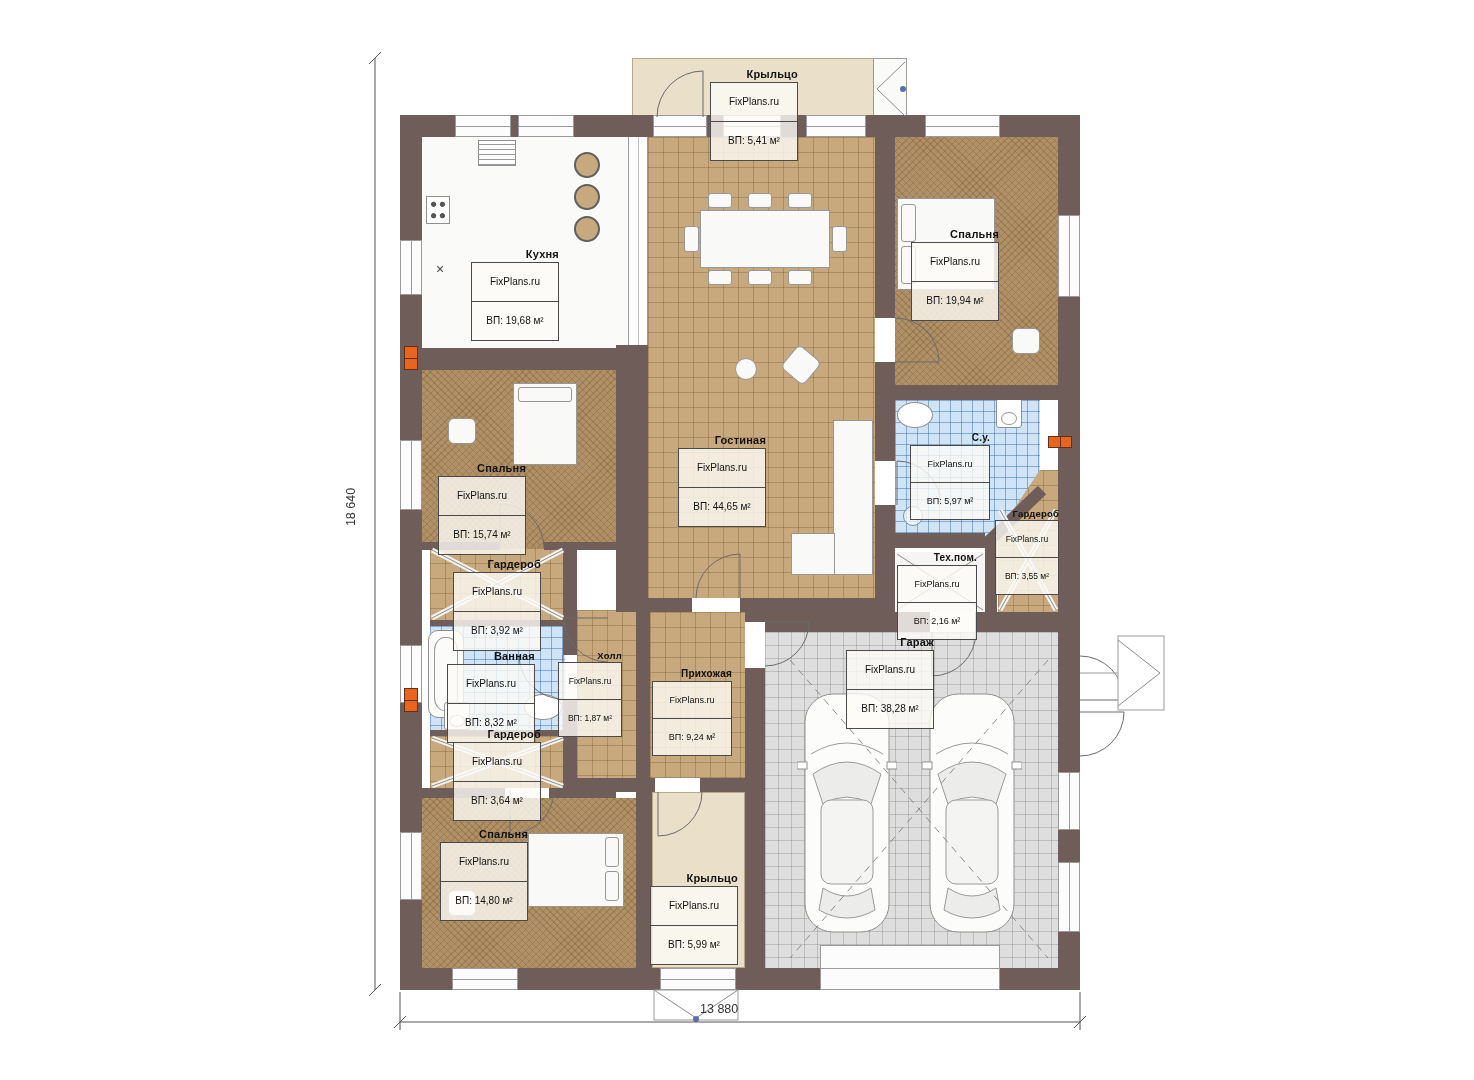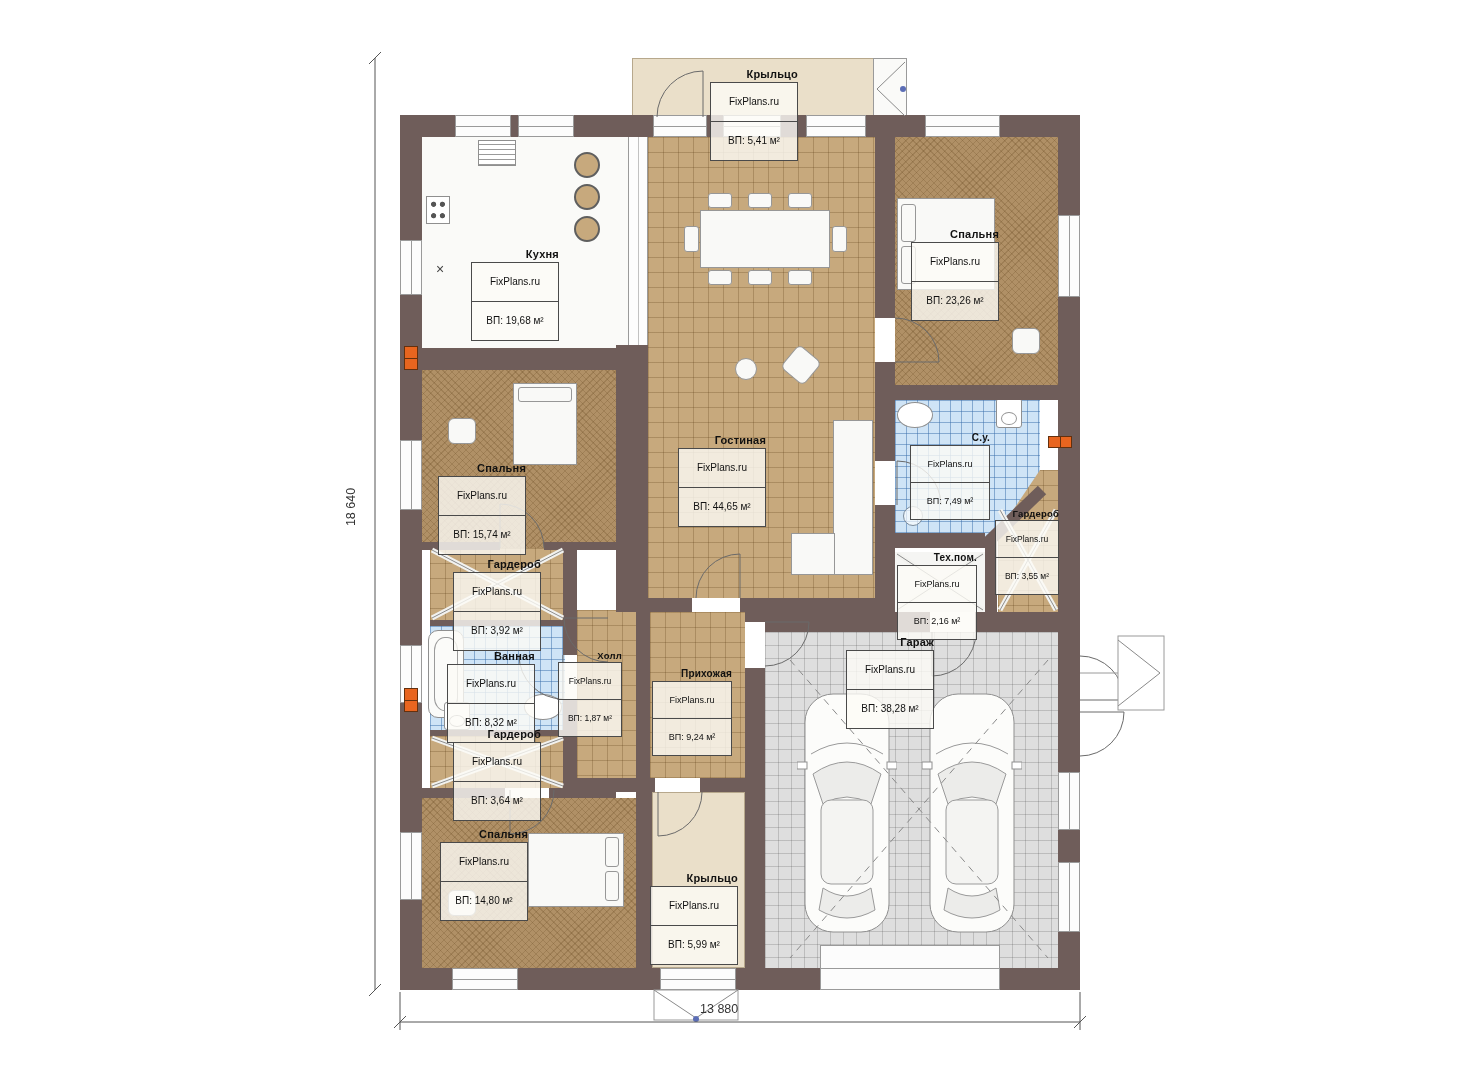--- a/index.html
+++ b/index.html
@@ -287,26 +287,26 @@
     <div class="bx">ВП: 19,68 м²</div>
   </div>
   <div class="rlabel" style="left:678px;top:408px;margin-top:26px;">
     <div class="nm">Гостиная</div>
     <div class="bx">FixPlans.ru</div>
     <div class="bx">ВП: 44,65 м²</div>
   </div>
   <div class="rlabel" style="left:911px;top:228px;">
     <div class="nm">Спальня</div>
     <div class="bx">FixPlans.ru</div>
-    <div class="bx">ВП: 23,26 м²</div>
+    <div class="bx">ВП: 19,94 м²</div>
   </div>
   <div class="rlabel small" style="left:910px;top:432px;">
     <div class="nm">С.у.</div>
     <div class="bx">FixPlans.ru</div>
-    <div class="bx">ВП: 7,49 м²</div>
+    <div class="bx">ВП: 5,97 м²</div>
   </div>
   <div class="rlabel narrow" style="left:995px;top:508px;">
     <div class="nm">Гардероб</div>
     <div class="bx">FixPlans.ru</div>
     <div class="bx">ВП: 3,55 м²</div>
   </div>
   <div class="rlabel small" style="left:897px;top:552px;">
     <div class="nm">Тех.пом.</div>
     <div class="bx">FixPlans.ru</div>
     <div class="bx">ВП: 2,16 м²</div>

